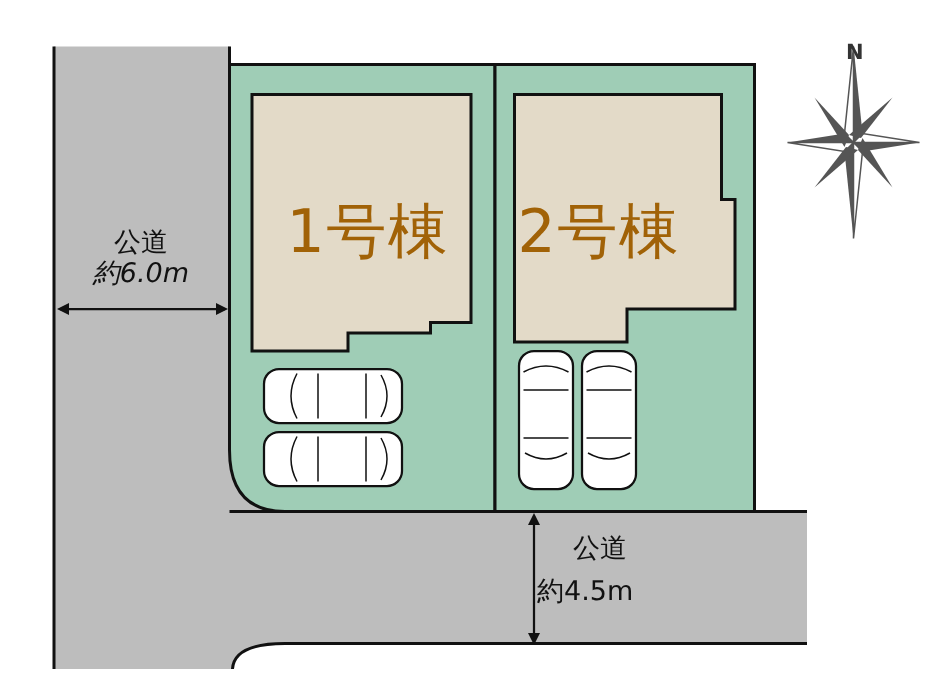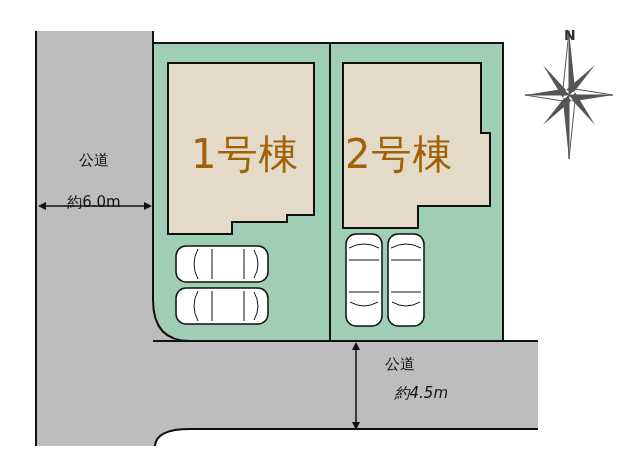--- a/index.html
+++ b/index.html
@@ -1,20 +1,20 @@
 <!DOCTYPE html>
 <html><head>
   <meta charset="utf-8">
   <style>
     html, body { margin:0; padding:0; background:#ffffff; }
     body { width:620px; height:464px; position:relative; overflow:hidden; font-family:"DejaVu Sans", sans-serif; }
     #plan { position:absolute; left:0; top:0; }
     .label { position:absolute; color:#111; text-align:center; line-height:1.15; }
     .building-label { position:absolute; font-weight:normal; font-size:40px; color:#a16207; letter-spacing:1px; }
-    .road-label { font-size:15px; }
+    .road-label { font-size:18px; }
     .north-letter { position:absolute; font-size:14px; font-weight:bold; color:#333; }
   </style>
 </head>
 <body>
 
 <svg id="plan" width="620" height="464" viewBox="0 0 620 464" xmlns="http://www.w3.org/2000/svg">
 
   <g>
     <path d="M36,31 L153,31 L153,300 Q153,341 190,341 L538,341 L538,429 L190,429 Q156,429 155,446 L36,446 Z" fill="#bdbdbd"></path>
     <line x1="36" y1="31" x2="36" y2="446" stroke="#111" stroke-width="2"></line>
@@ -79,18 +79,18 @@
     <polygon points="26,-30 5,-3 -3,-5" fill="#555"></polygon>
     <polygon points="26,30 3,5 6,-3" fill="#555"></polygon>
     <polygon points="-26,30 -5,3 3,5" fill="#555"></polygon>
   </g>
 </svg>
 
 <div class="building-label" style="left:191px; top:127px;">1号棟</div>
 <div class="building-label" style="left:345px; top:127px;">2号棟</div>
 
 <div class="label road-label" style="left:40px; top:152px; width:108px;">公道</div>
-<div class="label road-label" style="left:40px; top:194px; width:108px;">約6.0m</div>
+<div class="label road-label" style="left:40px; top:173px; width:108px;font-style:italic;">約6.0m</div>
 
 <div class="label road-label" style="left:360px; top:356px; width:80px;">公道</div>
-<div class="label road-label" style="left:358px; top:385px; width:90px; text-align:right;font-style:italic;">約4.5m</div>
+<div class="label road-label" style="left:358px; top:385px; width:90px; text-align:left;">約4.5m</div>
 
 <div class="north-letter" style="left:564px; top:27px;">N</div>
 
 </body></html>

